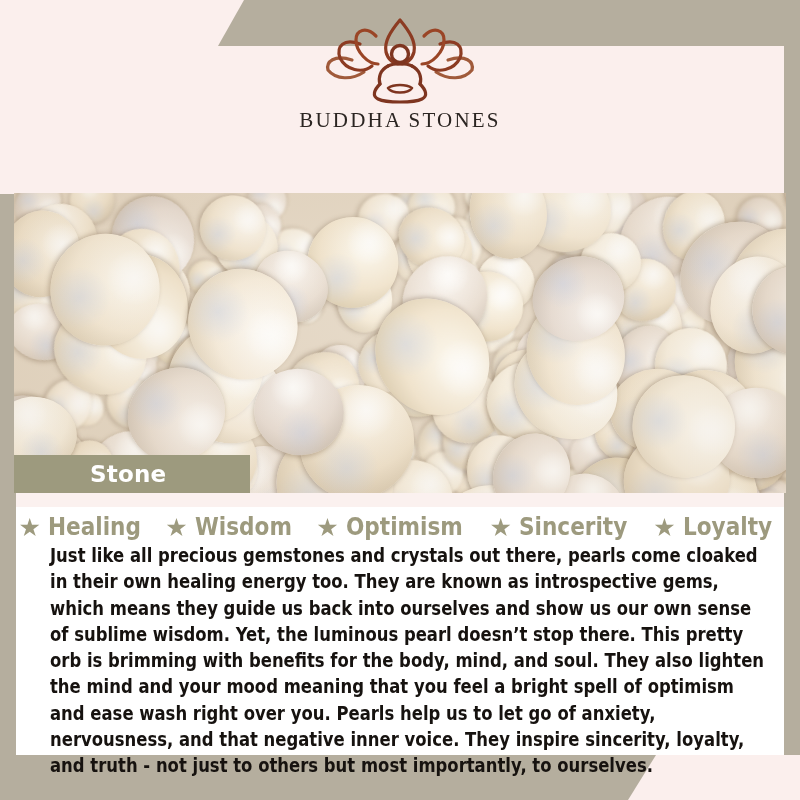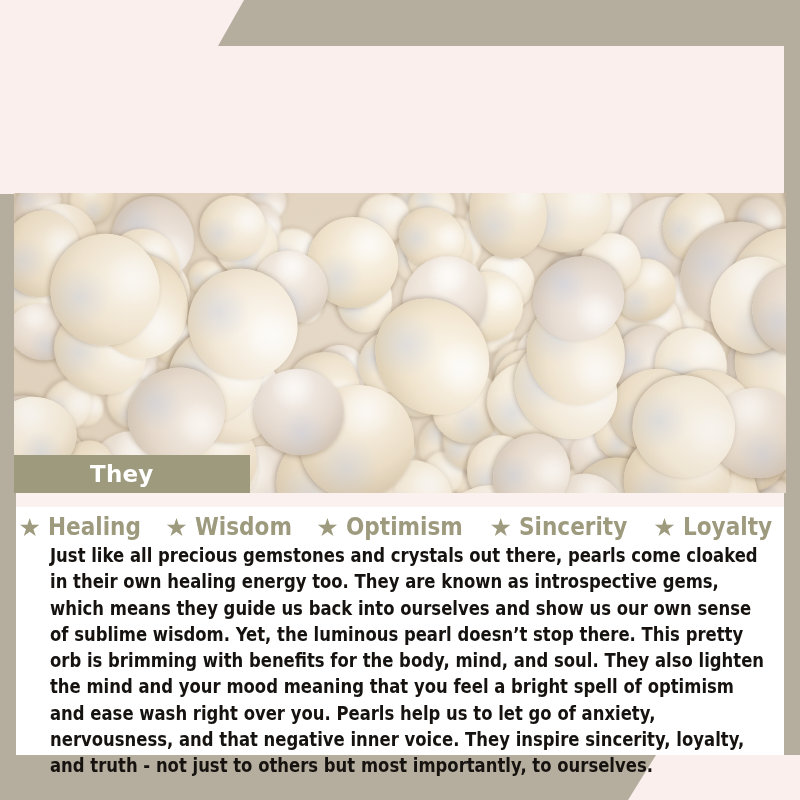--- a/index.html
+++ b/index.html
@@ -239,20 +239,51 @@
 <body>
 
 <div id="poster">
 
   <div class="deco-bottom-right-fill"></div>
   <div class="deco-top-right"></div>
   <div class="deco-left"></div>
   <div class="deco-right"></div>
   <div class="deco-bottom"></div>
 
+  <div class="logo-block">
+    <svg class="logo-mark" viewBox="0 0 172 92">
+      <g fill="none" stroke="#8c3b22" stroke-width="3.2" stroke-linecap="round" stroke-linejoin="round">
+
+        <path d="M38 46 C20 40 12 48 14 56 C22 66 38 66 50 58" stroke="#a05a3a"></path>
+
+        <path d="M134 46 C152 40 160 48 158 56 C150 66 134 66 122 58" stroke="#a05a3a"></path>
+
+        <path d="M46 30 C30 24 22 32 26 44 C32 56 48 60 58 52" stroke="#8c3b22"></path>
+
+        <path d="M126 30 C142 24 150 32 146 44 C140 56 124 60 114 52" stroke="#8c3b22"></path>
+
+        <path d="M62 22 C52 12 42 16 42 26 C42 38 54 50 64 50" stroke="#9a4526"></path>
+
+        <path d="M110 22 C120 12 130 16 130 26 C130 38 118 50 108 50" stroke="#9a4526"></path>
+
+        <path d="M86 6 C76 18 70 28 72 38 C74 46 80 50 86 50 C92 50 98 46 100 38 C102 28 96 18 86 6 Z" stroke="#8c3b22"></path>
+
+        <circle cx="86" cy="40" r="8.5" stroke="#7e3520" stroke-width="3.4"></circle>
+
+        <path d="M74 52 C66 56 64 64 66 70" stroke="#7e3520"></path>
+        <path d="M98 52 C106 56 108 64 106 70" stroke="#7e3520"></path>
+        <path d="M74 52 C80 49 92 49 98 52" stroke="#7e3520"></path>
+
+        <path d="M66 70 C60 76 58 82 64 85 C72 89 100 89 108 85 C114 82 112 76 106 70" stroke="#7e3520"></path>
+
+        <path d="M74 74 C80 70 92 70 98 74 C94 80 78 80 74 74 Z" stroke="#7e3520" stroke-width="2.6"></path>
+      </g>
+    </svg>
+    <div class="brand-name">BUDDHA STONES</div>
+  </div>
 
 
   <div class="photo-wrap">
     <div class="photo" id="photo-canvas">
         <div class="pearl" style="left: 114.351px; top: 80.2783px; width: 39.8487px; height: 33.2376px; transform: rotate(10deg); opacity: 0.95; z-index: 1; filter: blur(1.1px); background: radial-gradient(circle at 34% 26%, rgba(255, 255, 255, 0.95) 0%, rgba(255, 255, 255, 0) 26%), radial-gradient(circle at 62% 72%, rgba(190, 205, 235, 0.42) 0%, rgba(190, 205, 235, 0) 30%), radial-gradient(at 38% 30%, rgb(251, 247, 244) 0%, rgb(233, 222, 211) 52%, rgb(194, 180, 164) 100%);"></div>
         <div class="pearl" style="left: 173.196px; top: 112.421px; width: 44.2191px; height: 46.7223px; transform: rotate(132deg); opacity: 0.95; z-index: 1; filter: blur(1.1px); background: radial-gradient(circle at 34% 26%, rgba(255, 255, 255, 0.95) 0%, rgba(255, 255, 255, 0) 26%), radial-gradient(circle at 62% 72%, rgba(190, 205, 235, 0.42) 0%, rgba(190, 205, 235, 0) 30%), radial-gradient(at 38% 30%, rgb(255, 253, 246) 0%, rgb(241, 228, 205) 52%, rgb(200, 183, 149) 100%);"></div>
         <div class="pearl" style="left: 706.56px; top: 269.136px; width: 53.9236px; height: 51.9347px; transform: rotate(117deg); opacity: 0.95; z-index: 1; filter: blur(1.1px); background: radial-gradient(circle at 34% 26%, rgba(255, 255, 255, 0.95) 0%, rgba(255, 255, 255, 0) 26%), radial-gradient(circle at 62% 72%, rgba(190, 205, 235, 0.42) 0%, rgba(190, 205, 235, 0) 30%), radial-gradient(at 38% 30%, rgb(255, 253, 246) 0%, rgb(241, 228, 205) 52%, rgb(200, 183, 149) 100%);"></div>
         <div class="pearl" style="left: 552.294px; top: 77.5369px; width: 39.549px; height: 45.2087px; transform: rotate(166deg); opacity: 0.95; z-index: 1; filter: blur(1.1px); background: radial-gradient(circle at 34% 26%, rgba(255, 255, 255, 0.95) 0%, rgba(255, 255, 255, 0) 26%), radial-gradient(circle at 62% 72%, rgba(190, 205, 235, 0.42) 0%, rgba(190, 205, 235, 0) 30%), radial-gradient(at 38% 30%, rgb(255, 254, 252) 0%, rgb(246, 236, 220) 52%, rgb(210, 194, 166) 100%);"></div>
         <div class="pearl" style="left: 636.656px; top: 262.749px; width: 41.5824px; height: 44.9977px; transform: rotate(79deg); opacity: 0.95; z-index: 1; filter: blur(1.1px); background: radial-gradient(circle at 34% 26%, rgba(255, 255, 255, 0.95) 0%, rgba(255, 255, 255, 0) 26%), radial-gradient(circle at 62% 72%, rgba(190, 205, 235, 0.42) 0%, rgba(190, 205, 235, 0) 30%), radial-gradient(at 38% 30%, rgb(253, 248, 238) 0%, rgb(239, 226, 204) 52%, rgb(198, 181, 154) 100%);"></div>
         <div class="pearl" style="left: 405.171px; top: 224.553px; width: 49.7423px; height: 55.5756px; transform: rotate(178deg); opacity: 0.95; z-index: 1; filter: blur(1.1px); background: radial-gradient(circle at 34% 26%, rgba(255, 255, 255, 0.95) 0%, rgba(255, 255, 255, 0) 26%), radial-gradient(circle at 62% 72%, rgba(190, 205, 235, 0.42) 0%, rgba(190, 205, 235, 0) 30%), radial-gradient(at 38% 30%, rgb(255, 253, 247) 0%, rgb(244, 233, 214) 52%, rgb(205, 189, 161) 100%);"></div>
@@ -502,21 +533,21 @@
         <div class="pearl" style="left: -9.53136px; top: 268.233px; width: 96.9167px; height: 98.7803px; transform: rotate(10deg); opacity: 1; z-index: 3; background: radial-gradient(circle at 34% 26%, rgba(255, 255, 255, 0.95) 0%, rgba(255, 255, 255, 0) 26%), radial-gradient(circle at 62% 72%, rgba(190, 205, 235, 0.42) 0%, rgba(190, 205, 235, 0) 30%), radial-gradient(at 38% 30%, rgb(253, 248, 238) 0%, rgb(239, 226, 204) 52%, rgb(198, 181, 154) 100%);"></div>
         <div class="pearl" style="left: 618.619px; top: 181.879px; width: 101.718px; height: 102.997px; transform: rotate(131deg); opacity: 1; z-index: 3; background: radial-gradient(circle at 34% 26%, rgba(255, 255, 255, 0.95) 0%, rgba(255, 255, 255, 0) 26%), radial-gradient(circle at 62% 72%, rgba(190, 205, 235, 0.42) 0%, rgba(190, 205, 235, 0) 30%), radial-gradient(at 38% 30%, rgb(255, 254, 251) 0%, rgb(247, 239, 224) 52%, rgb(214, 198, 171) 100%);"></div>
         <div class="pearl" style="left: -19.304px; top: 203.883px; width: 82.4142px; height: 73.8323px; transform: rotate(15deg); opacity: 1; z-index: 3; background: radial-gradient(circle at 34% 26%, rgba(255, 255, 255, 0.95) 0%, rgba(255, 255, 255, 0) 26%), radial-gradient(circle at 62% 72%, rgba(190, 205, 235, 0.42) 0%, rgba(190, 205, 235, 0) 30%), radial-gradient(at 38% 30%, rgb(255, 254, 251) 0%, rgb(247, 239, 224) 52%, rgb(214, 198, 171) 100%);"></div>
         <div class="pearl" style="left: 174.788px; top: 74.7693px; width: 107.849px; height: 112.131px; transform: rotate(144deg); opacity: 1; z-index: 3; background: radial-gradient(circle at 34% 26%, rgba(255, 255, 255, 0.95) 0%, rgba(255, 255, 255, 0) 26%), radial-gradient(circle at 62% 72%, rgba(190, 205, 235, 0.42) 0%, rgba(190, 205, 235, 0) 30%), radial-gradient(at 38% 30%, rgb(255, 254, 252) 0%, rgb(246, 236, 220) 52%, rgb(210, 194, 166) 100%);"></div>
         <div class="pearl" style="left: 112.528px; top: 175.704px; width: 99.0098px; height: 91.641px; transform: rotate(148deg); opacity: 1; z-index: 3; background: radial-gradient(circle at 34% 26%, rgba(255, 255, 255, 0.95) 0%, rgba(255, 255, 255, 0) 26%), radial-gradient(circle at 62% 72%, rgba(190, 205, 235, 0.42) 0%, rgba(190, 205, 235, 0) 30%), radial-gradient(at 38% 30%, rgb(251, 247, 244) 0%, rgb(233, 222, 211) 52%, rgb(194, 180, 164) 100%);"></div>
         <div style="position: absolute; inset: 0px; z-index: 90; pointer-events: none; background: radial-gradient(at 50% 42%, rgba(255, 250, 238, 0.12) 0%, rgba(196, 172, 136, 0.2) 100%);"></div>
       </div>
   </div>
 
   <div class="pearl-band">
-    <span class="pearl-band-text">They</span>
+    <span class="pearl-band-text">Stone</span>
   </div>
 
   <div class="content-panel">
     <div class="panel-tint"></div>
 
     <div class="benefits" id="benefits-row">
         <div class="benefit">
           <span class="star">★</span>
           <span class="benefit-label">Healing</span>
         </div>

